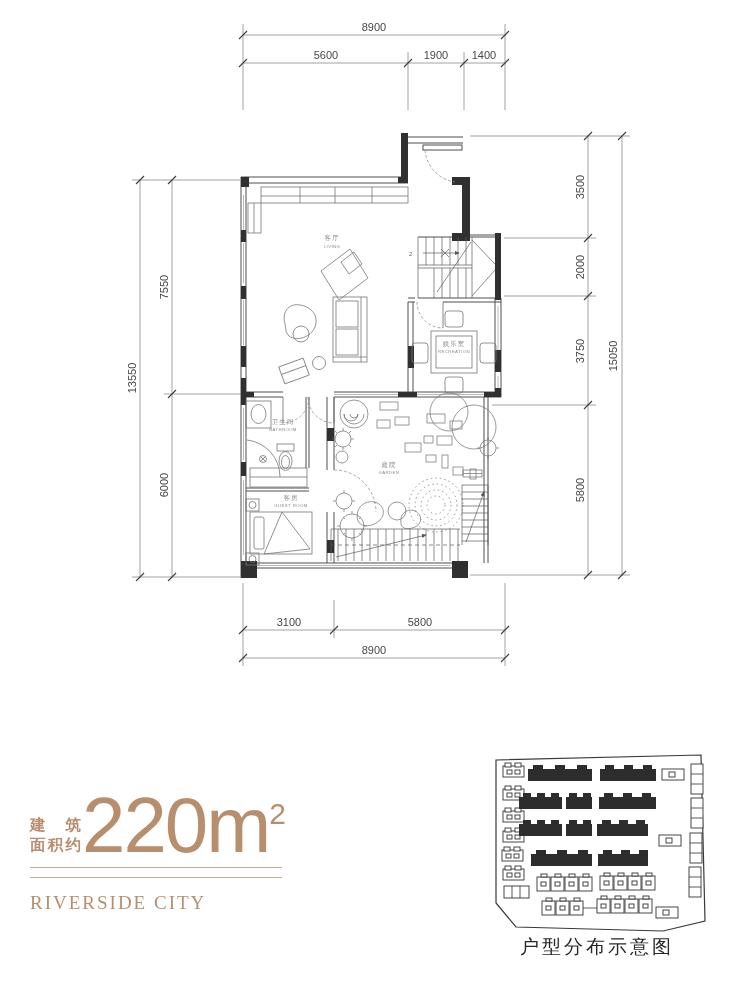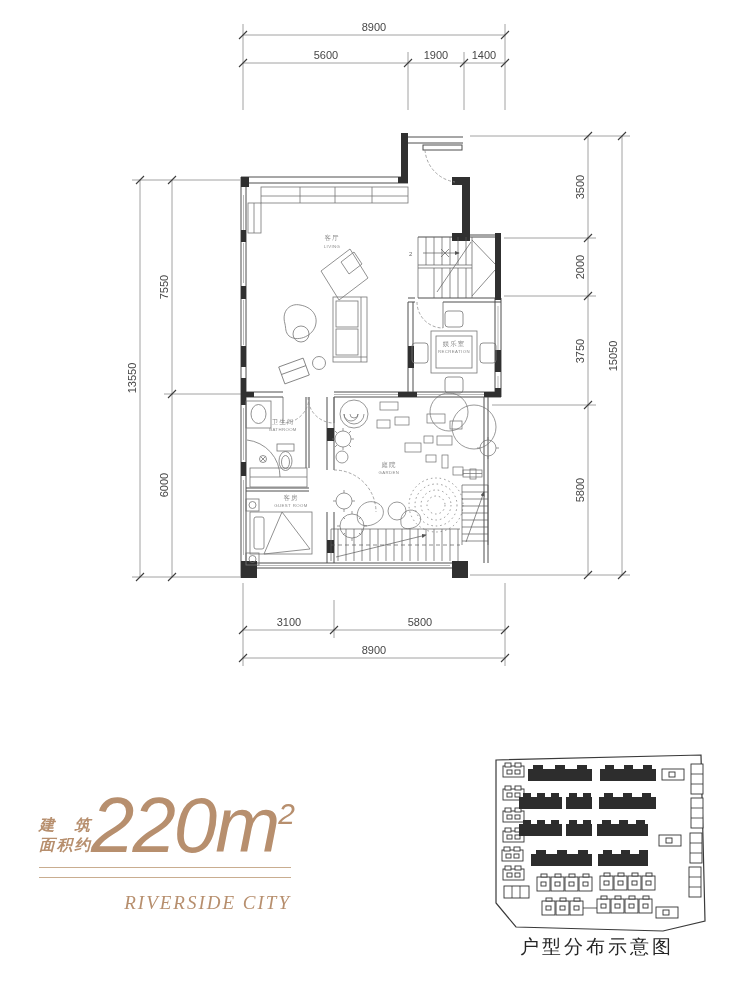--- a/index.html
+++ b/index.html
@@ -32,29 +32,29 @@
   .lbl .cn{font-size:6.5px;letter-spacing:1px;}
   .lbl .en{font-size:4.3px;letter-spacing:.4px;}
   .mark{font-size:6px;fill:#6a6a6a;}
   
   .sp .bd{fill:none;stroke:#3a3a3a;stroke-width:1.2;}
   .sp rect.dk{fill:#2d2d2d;stroke:none;}
   .sp rect.ol{fill:#ffffff;stroke:#333;stroke-width:.9;}
   .sp line{stroke:#333;stroke-width:.8;}
   .sp text.cap{font-size:19px;fill:#262626;letter-spacing:3px;text-anchor:middle;}
   
-  .title-block{position:absolute;left:39px;top:794px;width:252px;color:var(--accent,#b78f6e);font-style:italic;}
+  .title-block{position:absolute;left:30px;top:794px;width:252px;color:var(--accent,#b78f6e);}
   .area-row{display:flex;align-items:flex-end;}
   .area-label{width:58px;font-size:15.5px;font-weight:bold;letter-spacing:1px;line-height:1.25;margin-bottom:4px;}
   .area-label div{text-align:justify;text-align-last:justify;width:52px;}
   .area-value{font-size:78px;line-height:.82;letter-spacing:-2px;white-space:nowrap;}
   .area-sup{font-size:30px;vertical-align:28px;letter-spacing:0;}
   .rule{border-top:1px solid #c9ad90;margin:9px 0 8px 0;width:252px;}
   .type-name{font-size:23px;letter-spacing:6px;white-space:nowrap;font-weight:500;}
-  .brand{font-family:"Liberation Serif","DejaVu Serif",serif;font-size:19px;letter-spacing:2px;text-align:right;margin-top:14px;}
+  .brand{font-family:"Liberation Serif","DejaVu Serif",serif;font-size:19px;letter-spacing:2px;text-align:left;margin-top:14px;}
 </style>
 </head>
 <body>
 
 <svg width="740" height="989" viewBox="0 0 740 989">
   <defs>
     <marker id="ah" markerWidth="8" markerHeight="6" refX="6" refY="3" orient="auto">
       <path d="M0,0 L7,3 L0,6 Z" fill="#555"></path>
     </marker>
   </defs>

